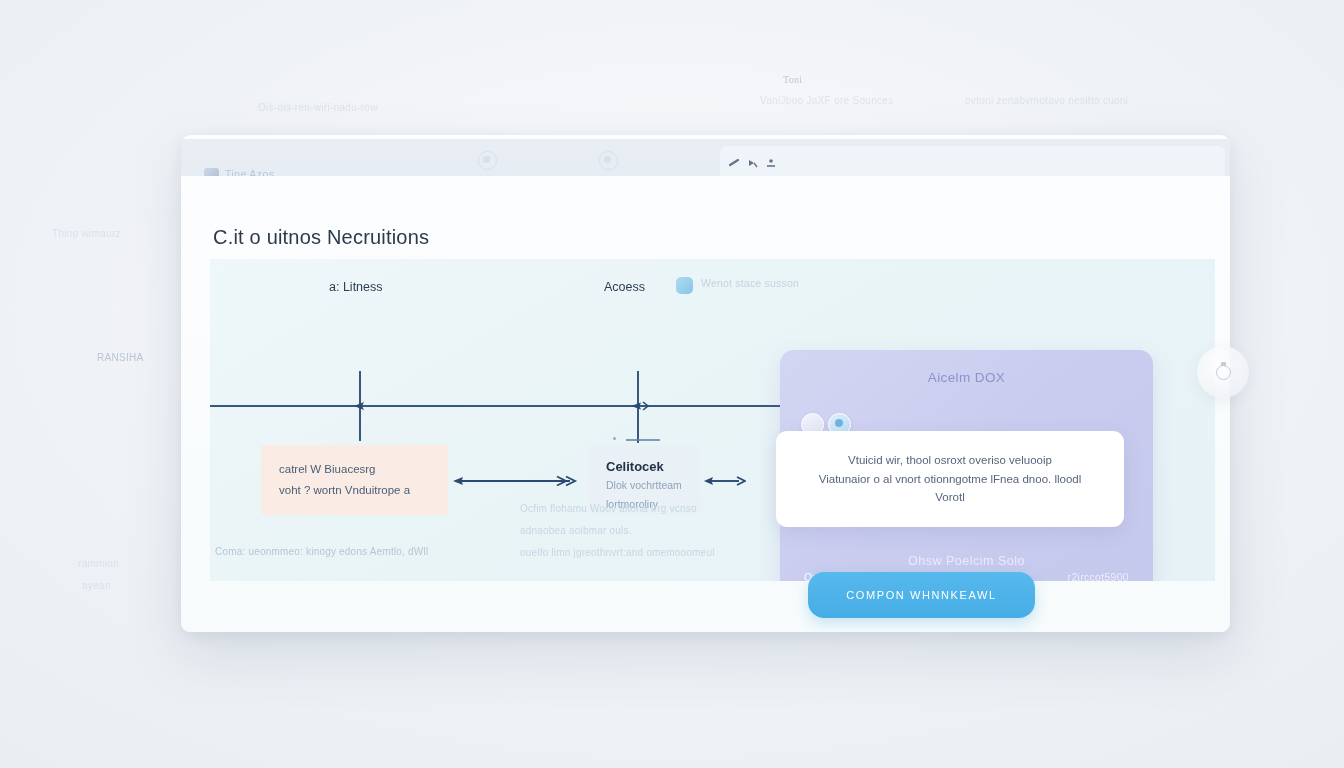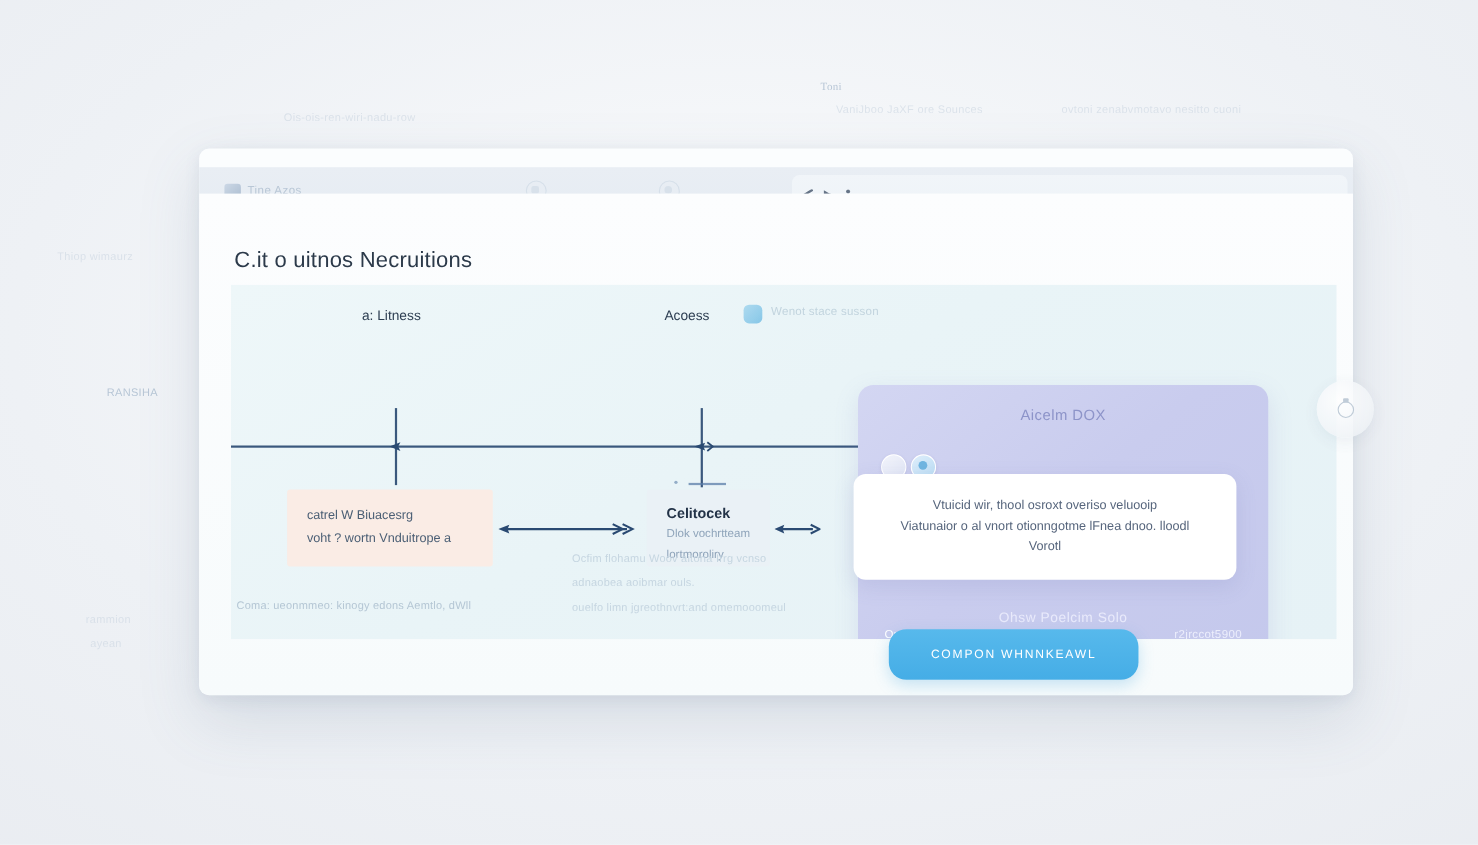--- a/index.html
+++ b/index.html
@@ -28,23 +28,23 @@
 
   
   .window{
     position:absolute;left:181px;top:135px;width:1049px;height:497px;
     background:#fbfdfe;
     border-radius:9px;
     box-shadow:0 22px 55px rgba(90,110,140,.17), 0 4px 14px rgba(90,110,140,.10);
     overflow:hidden;
   }
   .titlebar{
-    position:absolute;left:0;top:17px;width:100%;height:41px;
+    position:absolute;left:0;top:4px;width:100%;height:41px;
     background:linear-gradient(180deg,#e9eef4 0%,#e6ecf3 100%);
-    display:flex;align-items:center;
+    display:flex;align-items:flex-end;
   }
   .tb-left{display:flex;align-items:center;gap:6px;padding-left:23px;}
   .tb-logo{
     width:15px;height:12px;border-radius:3px;
     background:linear-gradient(135deg,#ccd8e6,#aebfd2);
     filter:blur(.5px);
   }
   .tb-title{
     font-size:10.5px;color:#b9c7d6;letter-spacing:.4px;filter:blur(.45px);
   }
@@ -239,21 +239,21 @@
   }
 </style>
 </head>
 <body>
 
 <div class="page-bg"></div>
 
 <div id="bg-watermarks">
     <div class="bg-watermark" style="left: 52px; top: 228px;">Thiop wimaurz</div>
     <div class="bg-watermark" style="left: 258px; top: 102px;">Ois-ois-ren-wiri-nadu-row</div>
-    <div class="bg-watermark bg-wm-strong" style="left: 746px; top: 74px; font-family: Liberation Serif, serif;">Toni</div>
+    <div class="bg-watermark bg-wm-strong" style="left: 783px; top: 74px; font-family: Liberation Serif, serif;">Toni</div>
     <div class="bg-watermark" style="left: 760px; top: 95px;">VaniJboo JaXF ore Sounces</div>
     <div class="bg-watermark" style="left: 965px; top: 95px;">ovtoni zenabvmotavo nesitto cuoni</div>
     <div class="bg-watermark bg-wm-strong" style="left: 97px; top: 352px;">RANSIHA</div>
     <div class="bg-watermark" style="left: 78px; top: 558px;">rammion</div>
     <div class="bg-watermark" style="left: 82px; top: 580px;">ayean</div>
   </div>
 
 <div class="window">
 
   <div class="titlebar">

